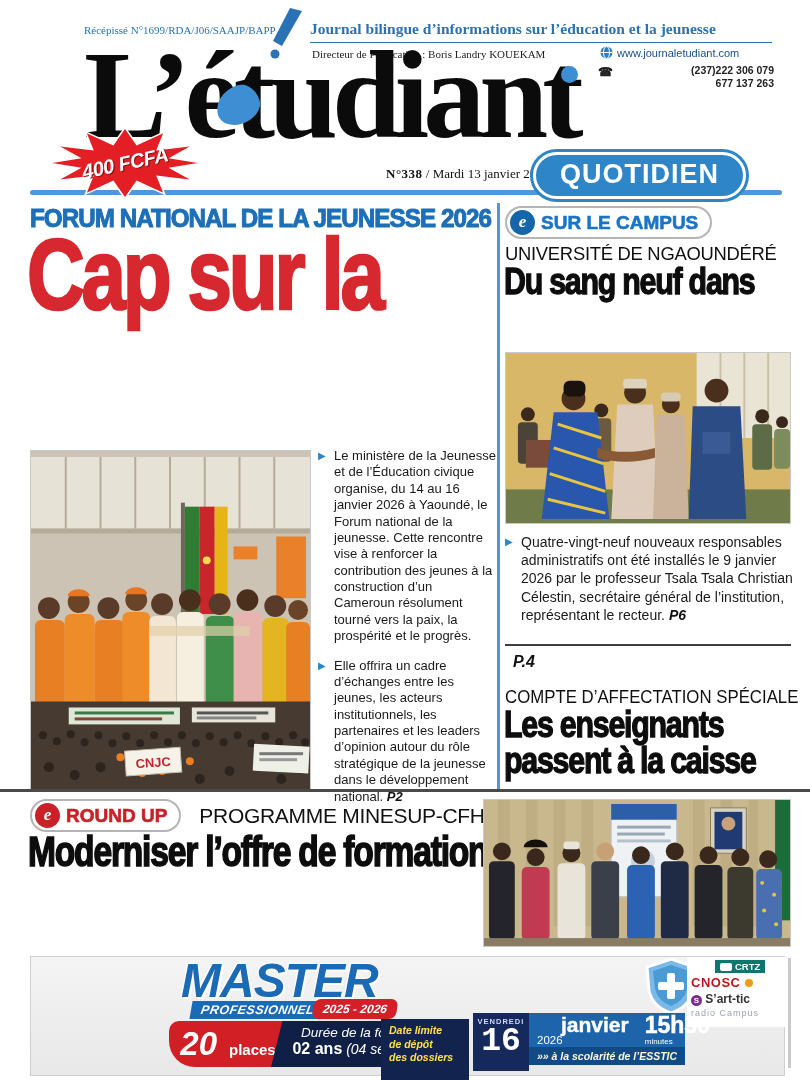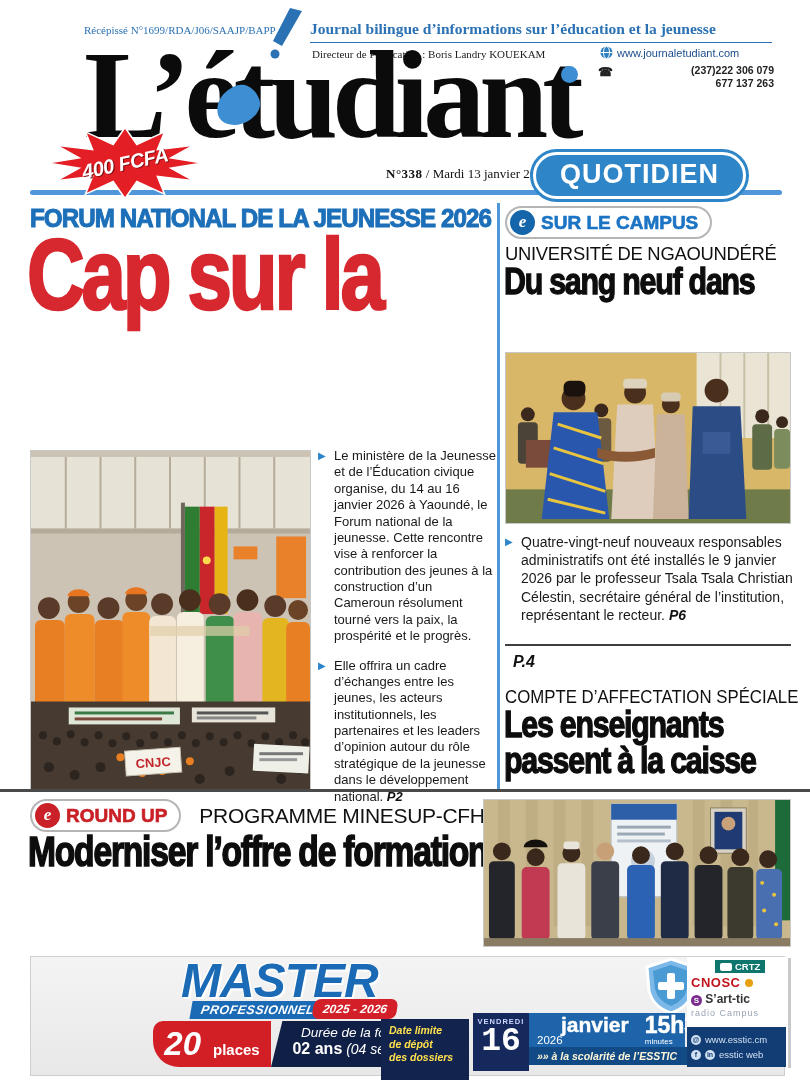--- a/index.html
+++ b/index.html
@@ -98,21 +98,21 @@
   .globe2::after { content:""; position:absolute; left:4px; top:6px; width:12px; height:10px; background:#3f9e4f; border-radius:40% 60% 50% 50%; }
   .esstic-name { font-size:21px; font-weight:bold; font-style:italic; letter-spacing:-1px; color:#141414; }
   .esstic-l1 { left:6px; top:84px; width:104px; height:4px; background:#c0392b; }
   .esstic-l2 { left:6px; top:91px; width:104px; height:5px; background:#2f2f2f; }
   .master { left:150px; top:-4px; font-size:48px; font-weight:bold; font-style:italic; color:#1a6ab5;
             letter-spacing:-1px; text-shadow:2px 2px 0 #ffffff, -1px -1px 0 #ffffff; }
   .prof { left:160px; top:44px; background:#1a6ab5; color:#fff; font-style:italic; font-weight:bold;
           font-size:12.5px; padding:2px 10px; transform:skewX(-10deg); letter-spacing:0.5px; }
   .years { left:282px; top:42px; background:#d32028; color:#fff; font-weight:bold; font-style:italic;
            font-size:12px; padding:3px 10px; border-radius:7px; transform:skewX(-8deg); }
-  .places { left:122px; top:64px; width:118px; height:46px; background:#d21f26; border-radius:10px 0 0 26px;
+  .places { left:138px; top:64px; width:118px; height:46px; background:#d21f26; border-radius:10px 0 0 26px;
             color:#fff; display:flex; align-items:center; justify-content:center; gap:12px; }
   .places .num { font-size:33px; font-weight:bold; font-style:italic; }
   .places .lbl { font-size:15px; font-weight:bold; margin-top:10px; }
   .duration { left:240px; top:64px; width:190px; height:46px; background:#101f45; color:#fff; text-align:center;
               clip-path:polygon(6% 0,100% 0,100% 100%,0 100%); padding-top:4px; }
   .duration .d1 { font-style:italic; font-size:13.5px; }
   .duration .d2 { font-size:14px; font-style:italic; }
   .duration .d2 b { font-size:16px; font-style:normal; }
   .band { left:366px; top:4px; width:286px; height:47px; background:#13305f; clip-path:polygon(3% 0,100% 0,97% 100%,0 100%);
           color:#fff; padding:4px 0 0 18px; line-height:1.15; }
@@ -124,21 +124,21 @@
   .daytile .dl { font-size:7.5px; letter-spacing:1px; color:#cfd8ff; font-weight:bold;text-align:center; }
   .daytile .dn { font-size:33px; font-weight:bold; line-height:0.95;font-family:Liberation Mono, monospace; }
   .bluepanel { left:498px; top:56px; width:156px; height:34px; background:#1d64ab; color:#fff; display:flex; align-items:center; }
   .monthbox { padding-left:8px; line-height:1; }
   .monthbox .m { font-size:21px; font-weight:bold;margin-left:24px; -webkit-text-stroke:0.4px #fff; }
   .monthbox .y { font-size:11.5px; }
   .vline { width:2px; height:24px; background:#7fb0dd; margin:0 8px; }
   .timebox { line-height:1; }
   .timebox .t { font-size:23px; font-weight:bold; -webkit-text-stroke:0.5px #fff; }
   .timebox .tu { font-size:8px; display:block; margin-top:1px; }
-  .notestrip { left:498px; top:90px; width:176px; height:18px; background:#114a84; color:#fdf6d8;
+  .notestrip { left:498px; top:90px; width:156px; height:18px; background:#114a84; color:#fdf6d8;
                font-size:10.5px; font-weight:bold; font-style:italic; display:flex; align-items:center; padding-left:8px; }
   .partners { left:656px; top:0; width:99px; height:70px; background:#fff; padding:3px 4px; }
   .p-crtv { display:flex; align-items:center; gap:3px; background:#0f766e; border-radius:0; color:#fff;
             font-size:9.5px; font-weight:bold; padding:1px 5px; width:fit-content; margin-left:24px; }
   .tvico { width:12px; height:8px; background:#fff; border-radius:2px; position:relative; }
   .p-cnosc { color:#c0151c; font-weight:bold; font-size:13px; letter-spacing:0.5px; margin-top:2px; }
   .p-cnosc .dot { display:inline-block; width:8px; height:8px; border-radius:50%; background:#e8a013; }
   .p-smart { font-size:12px; font-weight:bold; color:#333; margin-top:2px; }
   .p-smart .s { display:inline-block; width:11px; height:11px; border-radius:50%; background:#7a2d8c; color:#fff;
                 font-size:8px; text-align:center; line-height:11px; }
@@ -526,27 +526,16 @@
       </div>
       <div class="p-cnosc">
         <span>CNOSC</span> <span class="dot"></span>
       </div>
       <div class="p-smart">
         <span class="s">S</span>
         <span>S’art-tic</span>
       </div>
       <div class="p-radio">radio Campus</div>
     </div>
-    <div class="abs webstrip">
-      <div class="row">
-        <span class="mini-ico">@</span>
-        <span>www.esstic.cm</span>
-      </div>
-      <div class="row">
-        <span class="mini-ico">f</span>
-        <span class="mini-ico">in</span>
-        <span>esstic web</span>
-      </div>
-    </div>
   </div>
   <div class="abs credits"></div>
 
 </div>
 
 </body></html>

